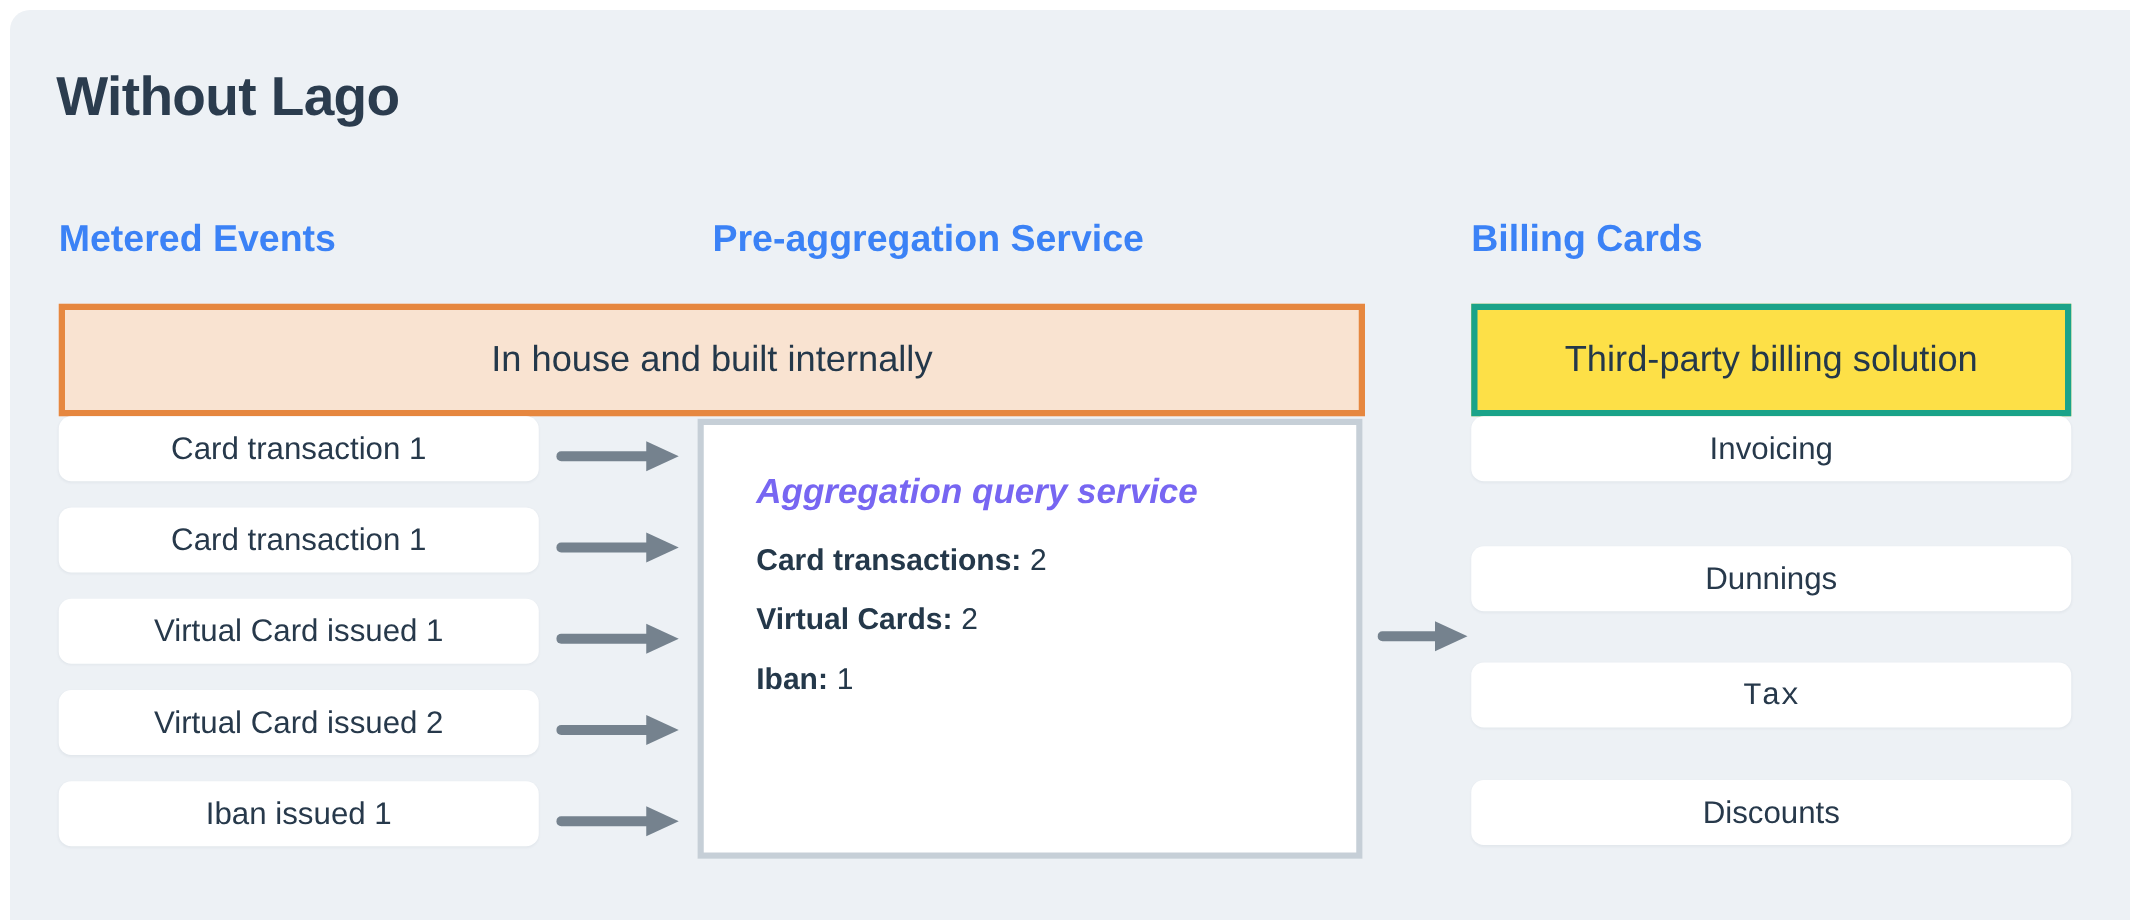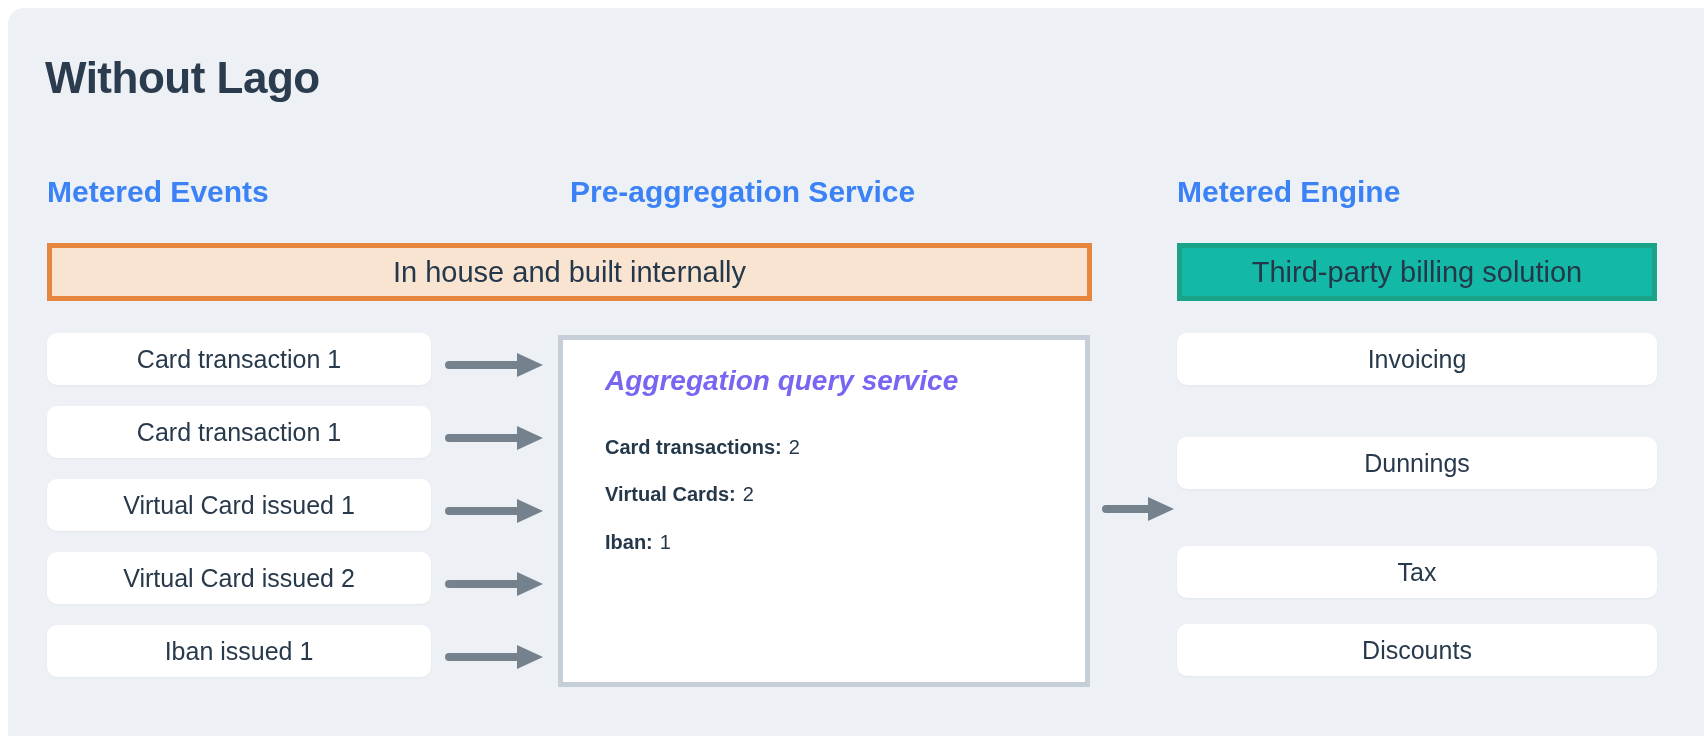--- a/index.html
+++ b/index.html
@@ -15,64 +15,64 @@
   }
   .abs{position:absolute;}
   .page-title{
     left:45px;top:52px;font-size:44px;font-weight:800;color:#2b3c4e;
     letter-spacing:-0.5px;line-height:1.2;
   }
   .col-header{
     top:174px;font-size:30px;font-weight:700;color:#3b82f6;line-height:1.2;
   }
   .banner{
-    box-sizing:border-box;height:58px;display:flex;align-items:center;justify-content:center;
+    box-sizing:border-box;height:90px;display:flex;align-items:center;justify-content:center;
     font-size:29px;color:#24384a;
   }
   .banner.orange{
     left:47px;top:243px;width:1045px;
     background:#f9e3d1;border:5px solid #e6873f;
   }
   .banner.teal{
     left:1177px;top:243px;width:480px;
-    background:#14b8a6;border:5px solid #1aa389;
+    background:#fde047;border:5px solid #1aa389;
   }
   .card{
     box-sizing:border-box;height:52px;background:#ffffff;border-radius:10px;
     display:flex;align-items:center;justify-content:center;
     font-size:25px;color:#27394b;box-shadow:0 1px 2px rgba(45,62,80,0.05);
   }
   .card.left{left:47px;width:384px;}
   .card.right{left:1177px;width:480px;}
   .agg-box{
     box-sizing:border-box;left:558px;top:335px;width:532px;height:352px;
     background:#ffffff;border:5px solid #c6cfd7;
   }
   .agg-title{
-    position:absolute;left:42px;top:24px;
+    position:absolute;left:42px;top:36px;
     font-size:28px;font-weight:700;font-style:italic;color:#7766f2;line-height:1.2;
   }
   .agg-entry{
-    position:absolute;left:42px;font-size:20px;color:#24384a;line-height:1.2;
+    position:absolute;left:42px;font-size:24px;color:#24384a;line-height:1.2;
   }
   .agg-entry .lbl{font-weight:700;}
   .agg-entry .val{font-weight:400;margin-left:7px;}
   .arrow{line-height:0;}
 </style>
 </head>
 <body>
 
 <div class="canvas">
   <div class="panel"></div>
 
   <div class="abs page-title">Without Lago</div>
 
   <div class="abs col-header" style="left:47px;">Metered Events</div>
   <div class="abs col-header" style="left:570px;">Pre-aggregation Service</div>
-  <div class="abs col-header" style="left:1177px;">Metered Engine</div>
+  <div class="abs col-header" style="left:1177px;">Billing Cards</div>
 
   <div class="abs banner orange">
     <span>In house and built internally</span>
   </div>
   <div class="abs banner teal">
     <span>Third-party billing solution</span>
   </div>
 
   <div class="abs card left" style="top:333px;">Card transaction 1</div>
   <div class="abs card left" style="top:406px;">Card transaction 1</div>
@@ -126,15 +126,15 @@
 
   <span class="abs arrow" style="left:1102px;top:496px;">
     <svg width="74" height="26">
         <line x1="4" y1="13" x2="50" y2="13" stroke="#75828e" stroke-width="8" stroke-linecap="round"></line>
         <path d="M46 1 L72 13 L46 25 Z" fill="#75828e"></path>
       </svg>
   </span>
 
   <div class="abs card right" style="top:333px;">Invoicing</div>
   <div class="abs card right" style="top:437px;">Dunnings</div>
-  <div class="abs card right" style="top:546px;">Tax</div>
+  <div class="abs card right" style="top:530px;font-family:Liberation Mono, monospace;">Tax</div>
   <div class="abs card right" style="top:624px;">Discounts</div>
 </div>
 
 </body></html>

